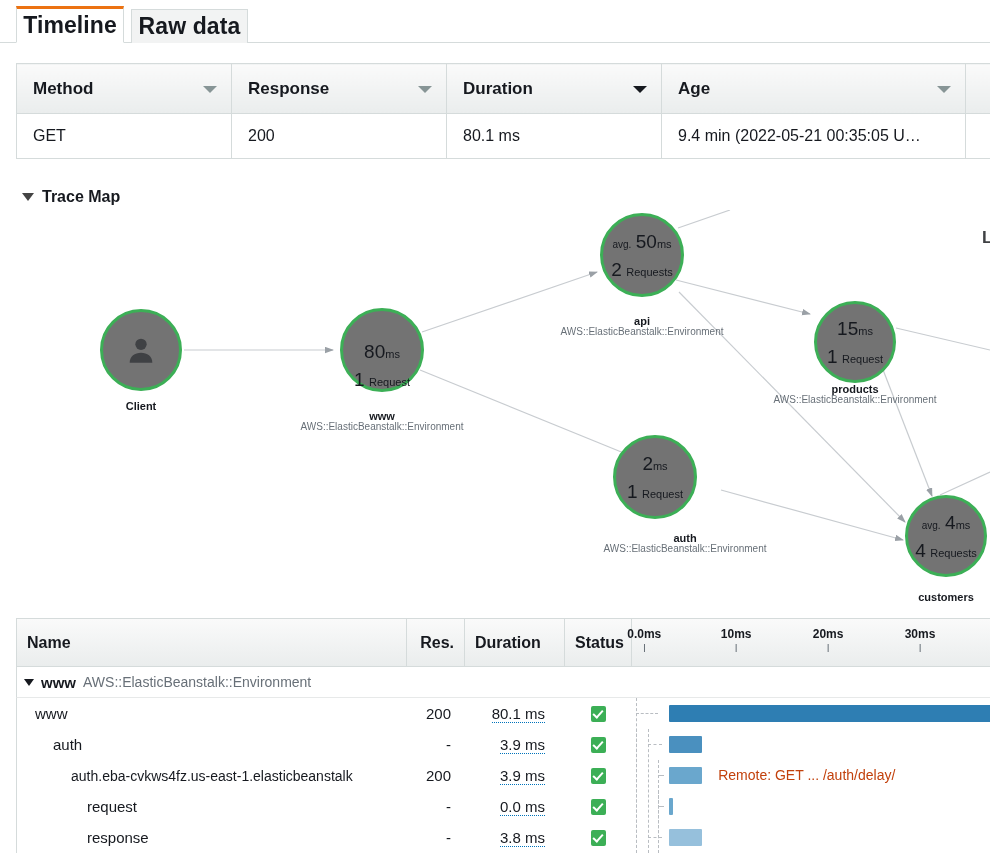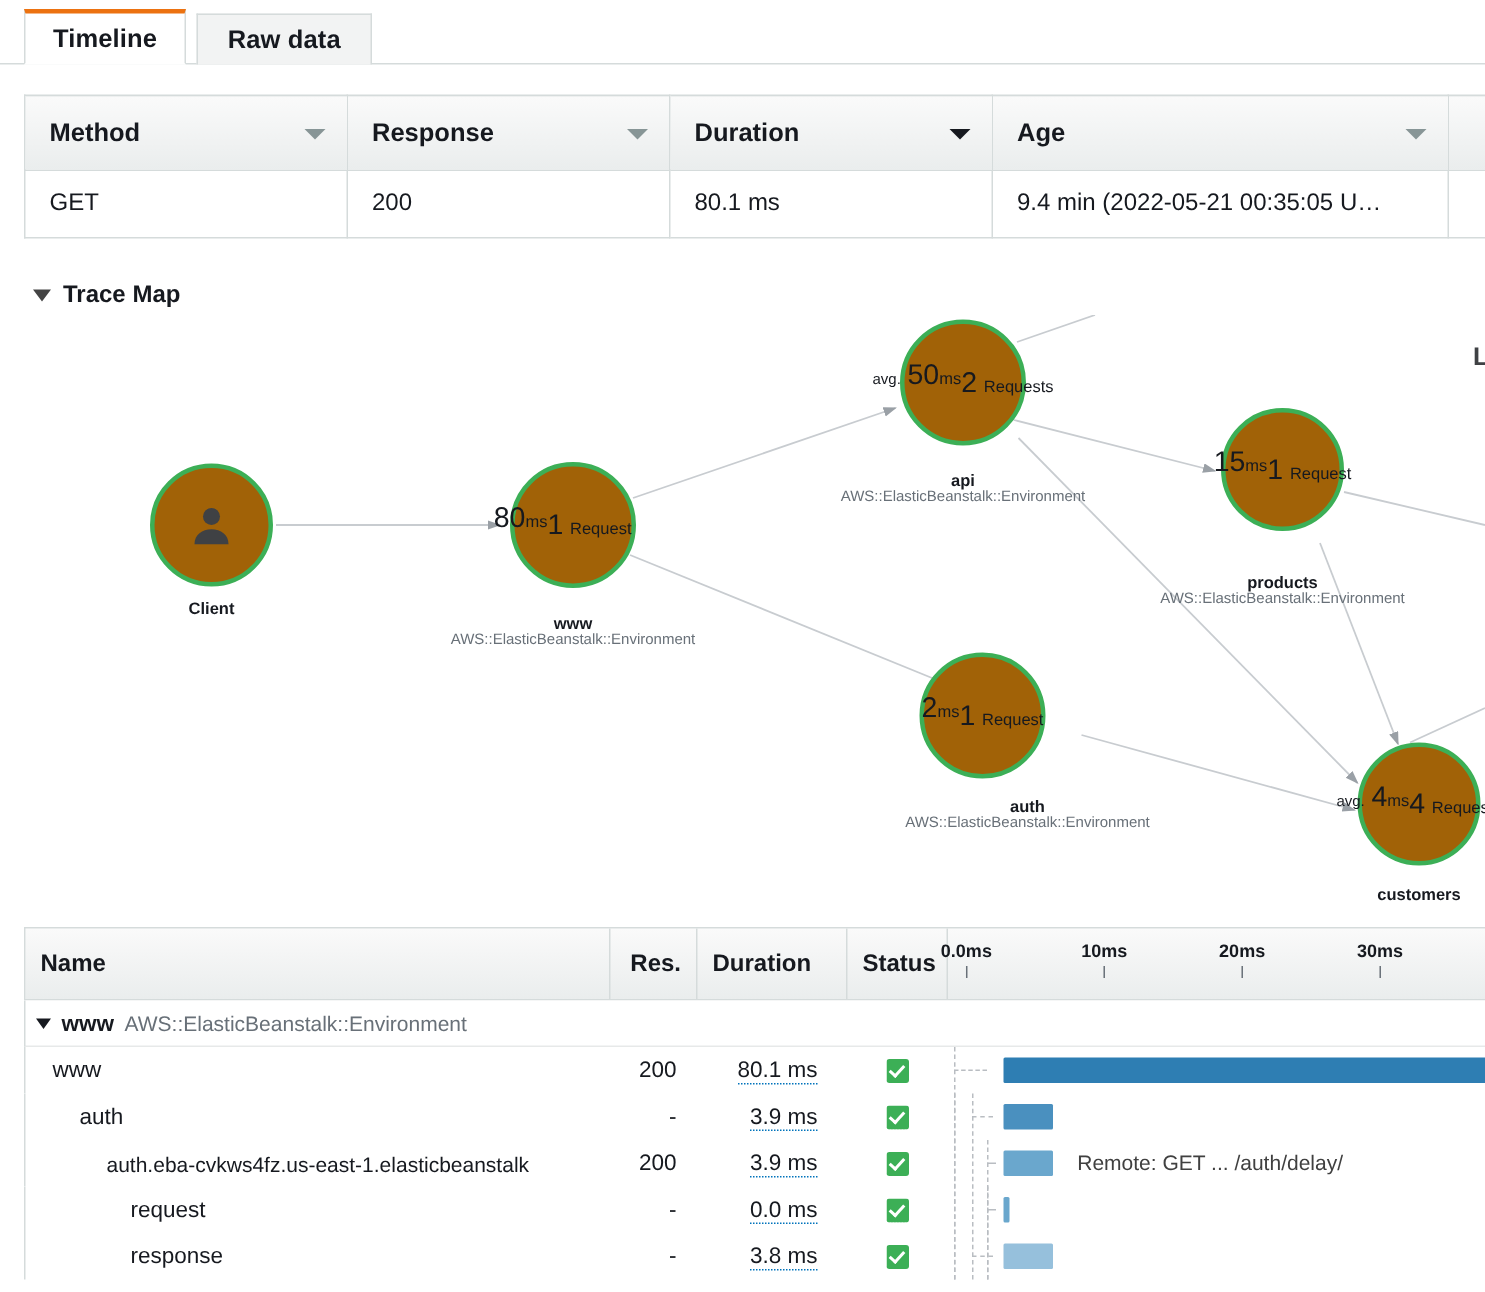--- a/index.html
+++ b/index.html
@@ -27,21 +27,21 @@
     box-sizing: border-box;
   }
   .tab {
     position: absolute;
     top: 6px;
     height: 37px;
     box-sizing: border-box;
     display: flex;
     align-items: center;
     justify-content: center;
-    font-size: 17px;
+    font-size: 23px;
     font-weight: bold;
     letter-spacing: .1px;
     cursor: pointer;
   }
   .tab-timeline {
     left: 16px;
     width: 108px;
     background: #fff;
     border: 1px solid #d5dbdb;
     border-bottom: 1px solid #fff;
@@ -127,23 +127,23 @@
   .map {
     position: absolute;
     left: 0; top: 210px;
     width: 990px;
     height: 400px;
   }
   .node {
     position: absolute;
     border-radius: 50%;
     border: 3px solid #3caf56;
-    background: #a16207;
-    display: flex;
-    flex-direction: row;
+    background: #737373;
+    display: flex;
+    flex-direction: column;
     align-items: center;
     justify-content: center;
     box-sizing: border-box;
     cursor: pointer;
   }
   .node .line1, .node .line2 {
     white-space: nowrap;
     color: #16191f;
     line-height: 1;
   }
@@ -304,21 +304,21 @@
   .bar {
     position: absolute;
     top: 7px;
     height: 17px;
     border-radius: 1px;
   }
   .bar-lbl {
     position: absolute;
     top: 7px;
     font-size: 14px;
-    color: #404040;
+    color: #c2410c;
     white-space: nowrap;
     line-height: 17px;
   }
   .conn {
     position: absolute;
     border-color: #b9bdc2;
     border-style: dashed;
   }
 </style>
 </head>
@@ -423,21 +423,21 @@
         <span class="n-big">50</span><span class="n-sm">ms</span>
       </div>
       <div class="line2">
         <span class="n-big">2</span>
         <span class="n-sm">Requests</span>
       </div>
     </div>
     <div class="node-label" style="left:642px;top:105px;">api</div>
     <div class="node-sub" style="left:642px;top:116px;">AWS::ElasticBeanstalk::Environment</div>
 
-    <div class="node" style="left:814px;top:62px;width:82px;height:82px;">
+    <div class="node" style="left:814px;top:91px;width:82px;height:82px;">
       <div class="line1">
         <span class="n-big">15</span><span class="n-sm">ms</span>
       </div>
       <div class="line2">
         <span class="n-big">1</span>
         <span class="n-sm">Request</span>
       </div>
     </div>
     <div class="node-label" style="left:855px;top:173px;">products</div>
     <div class="node-sub" style="left:855px;top:184px;">AWS::ElasticBeanstalk::Environment</div>

